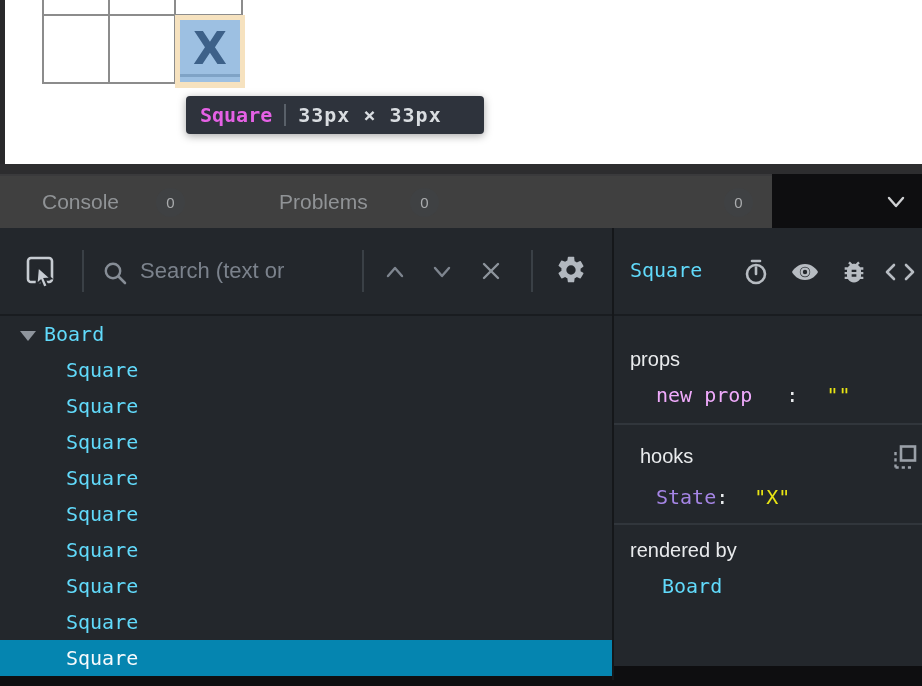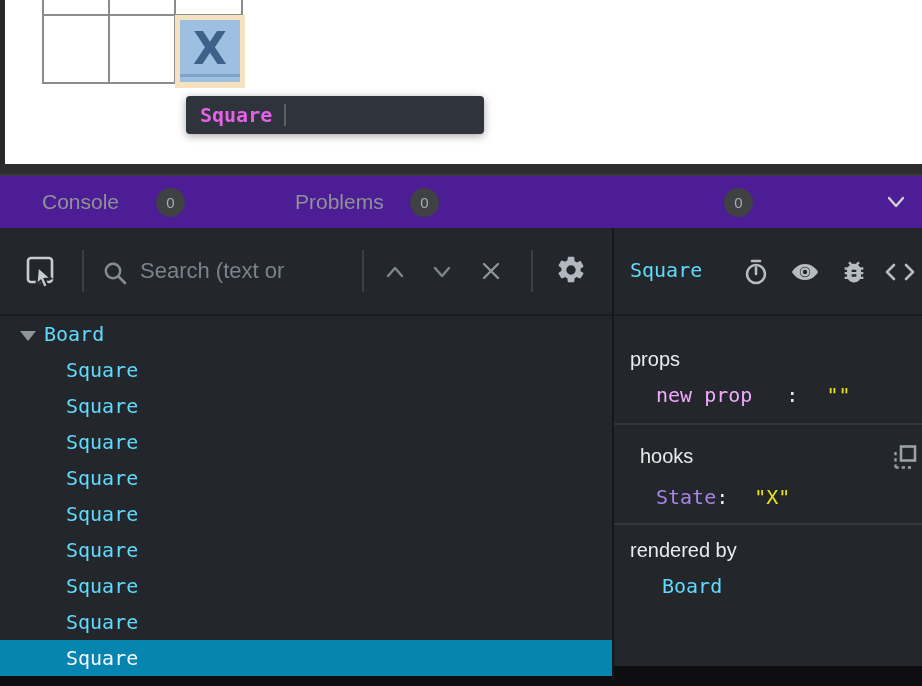--- a/index.html
+++ b/index.html
@@ -19,21 +19,21 @@
   .size-tooltip { position:absolute; left:186px; top:96px; width:298px; height:38px; background:#2e333c;
       border-radius:4px; display:flex; align-items:center; padding:0 0 0 14px; gap:12px;
       font-family:"DejaVu Sans Mono", monospace; font-weight:bold; font-size:20px;
       box-shadow:0 2px 8px rgba(0,0,0,0.35); }
   .size-tooltip .comp { color:#e561e5; }
   .size-tooltip .bar { width:2px; height:22px; background:#596069; }
   .size-tooltip .dims { color:#d9dde1; letter-spacing:1px; }
 
   
   .mid-strip { position:absolute; left:0; top:164px; width:922px; height:10px; background:#2d2d2f; }
-  .tabbar { position:absolute; left:0; top:174px; width:922px; height:54px; background:#4c1d95; border-top:2px solid #3a3a3c; }
+  .tabbar { position:absolute; left:0; top:174px; width:772px; height:54px; background:#404040; border-top:2px solid #3a3a3c; }
   .tab-label { position:absolute; top:14px; font-size:21px; color:#909396; white-space:nowrap; }
   .tab-label.active { color:#f4f5f6; font-weight:bold; }
   .badge { position:absolute; top:12px; width:29px; height:29px; border-radius:50%; background:#3f4143;
       color:#aaacae; font-size:15px; display:flex; align-items:center; justify-content:center; }
   .tab-chevron { position:absolute; left:884px; top:16px; }
 
   
   .devtools { position:absolute; left:0; top:228px; width:922px; height:438px; background:#23272c; }
   .toolbar { position:absolute; left:0; top:0; width:922px; height:88px; border-bottom:2px solid #191c20; }
   .vdiv { position:absolute; top:22px; width:2px; height:42px; background:#3a4046; }
@@ -90,30 +90,31 @@
     <div class="cell-highlight-pad">
       <div class="cell-highlight-fill">
         <span class="cell-x">X</span>
         <div class="cell-border-through"></div>
       </div>
     </div>
 
     <div class="size-tooltip">
       <span class="comp">Square</span>
       <span class="bar"></span>
+      <span class="dims">33px × 33px</span>
     </div>
   </section>
 
   <div class="mid-strip"></div>
 
   <nav class="tabbar">
     <span class="tab-label" style="left:42px;">Console</span>
     <span class="badge" style="left:156px;">0</span>
 
-    <span class="tab-label" style="left:295px;">Problems</span>
+    <span class="tab-label" style="left:279px;">Problems</span>
     <span class="badge" style="left:410px;">0</span>
 
     <span class="badge" style="left:724px;">0</span>
 
     <span class="tab-chevron">
       <svg width="24" height="20" viewBox="0 0 24 20">
           <polyline points="5,6 12,14 19,6" fill="none" stroke="#cfd1d3" stroke-width="2.4" stroke-linecap="round" stroke-linejoin="round"></polyline>
         </svg>
     </span>
   </nav>

